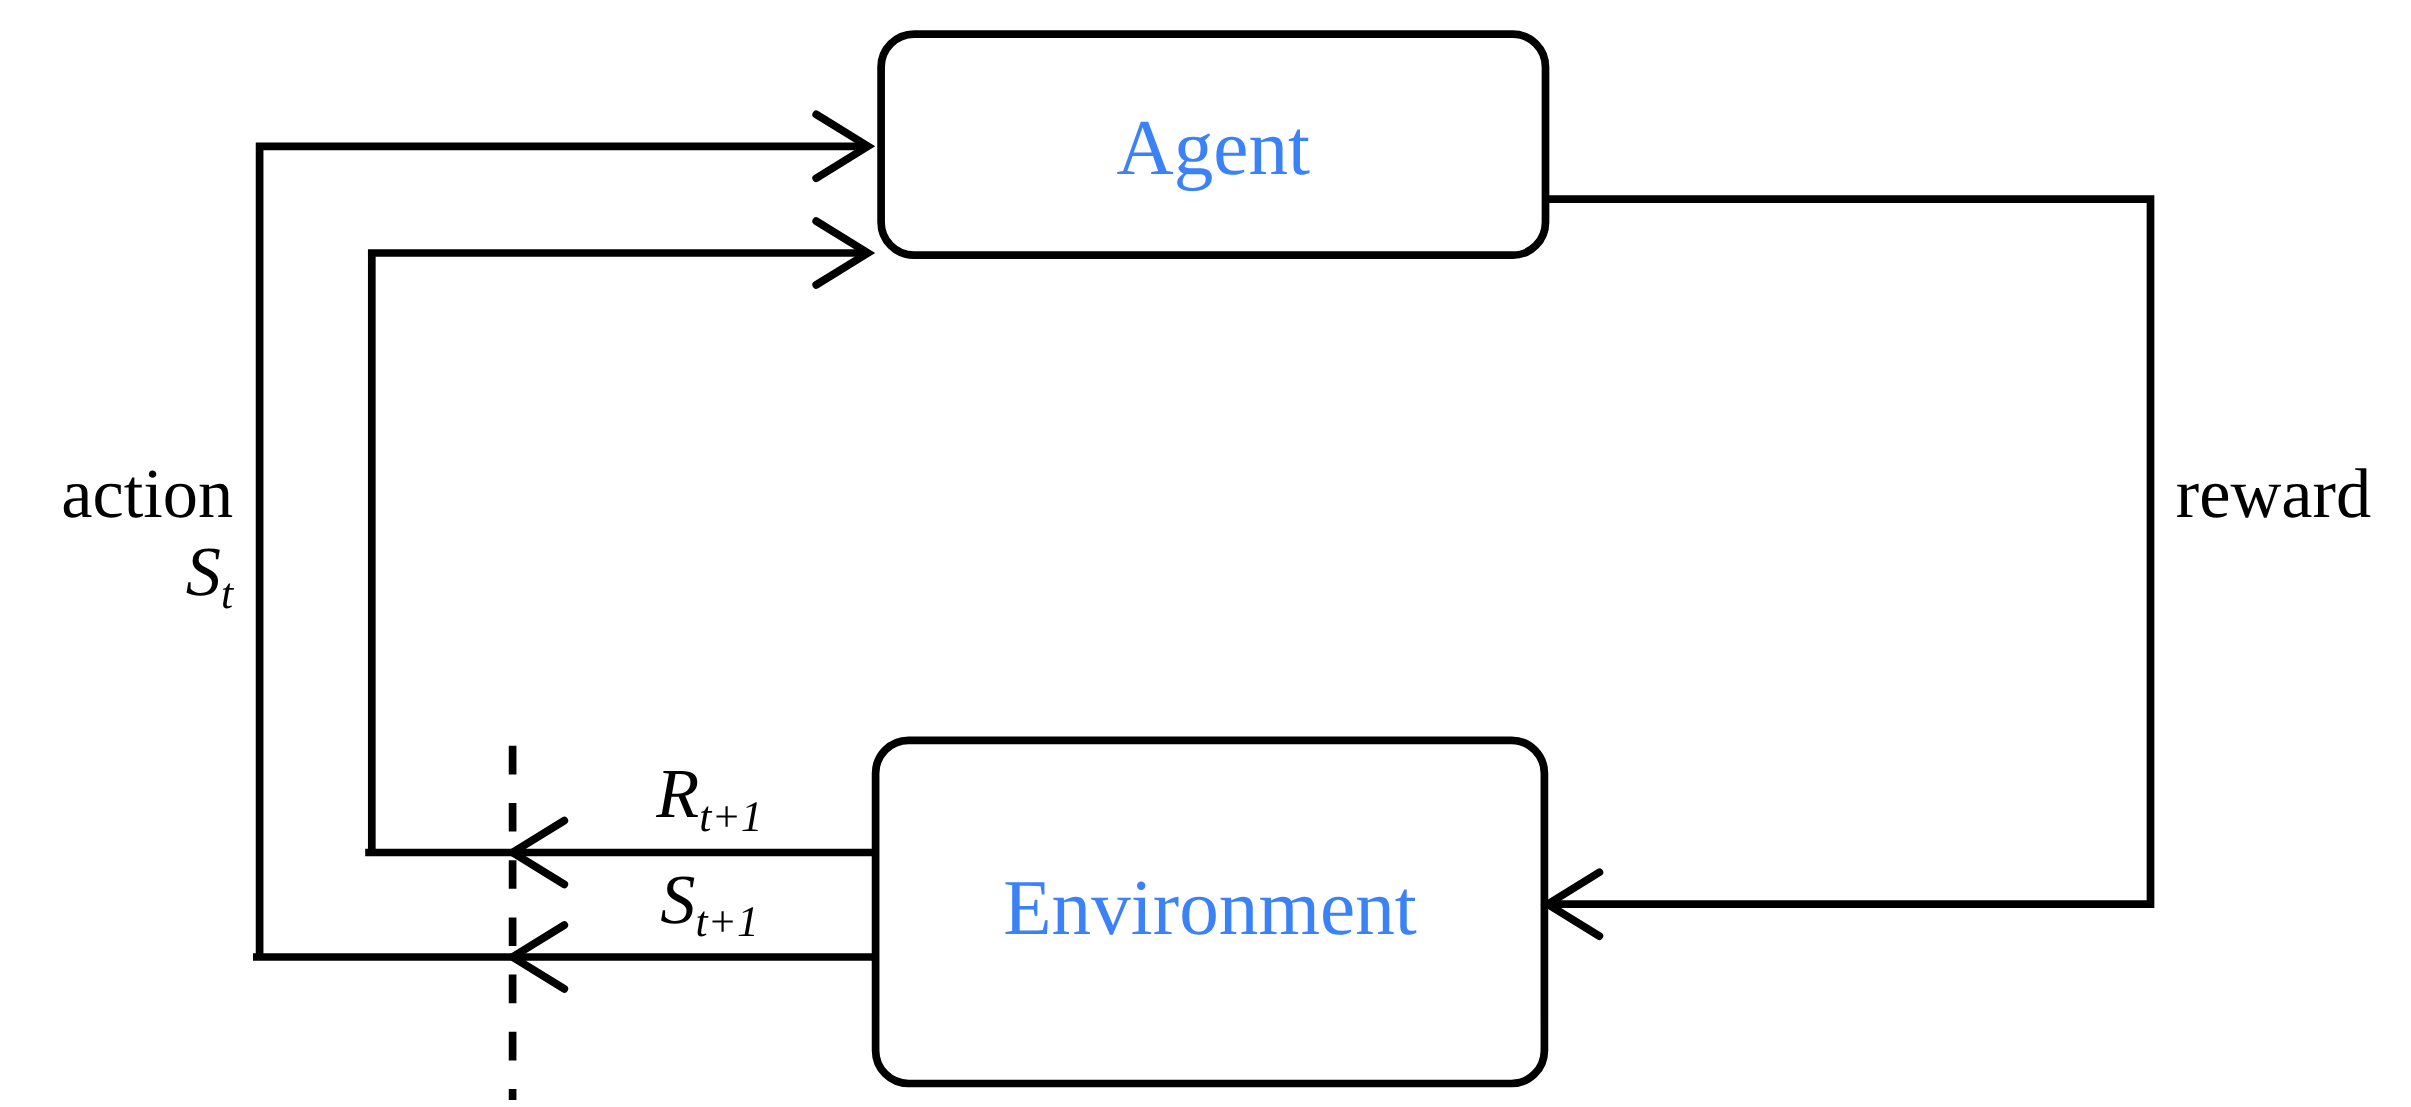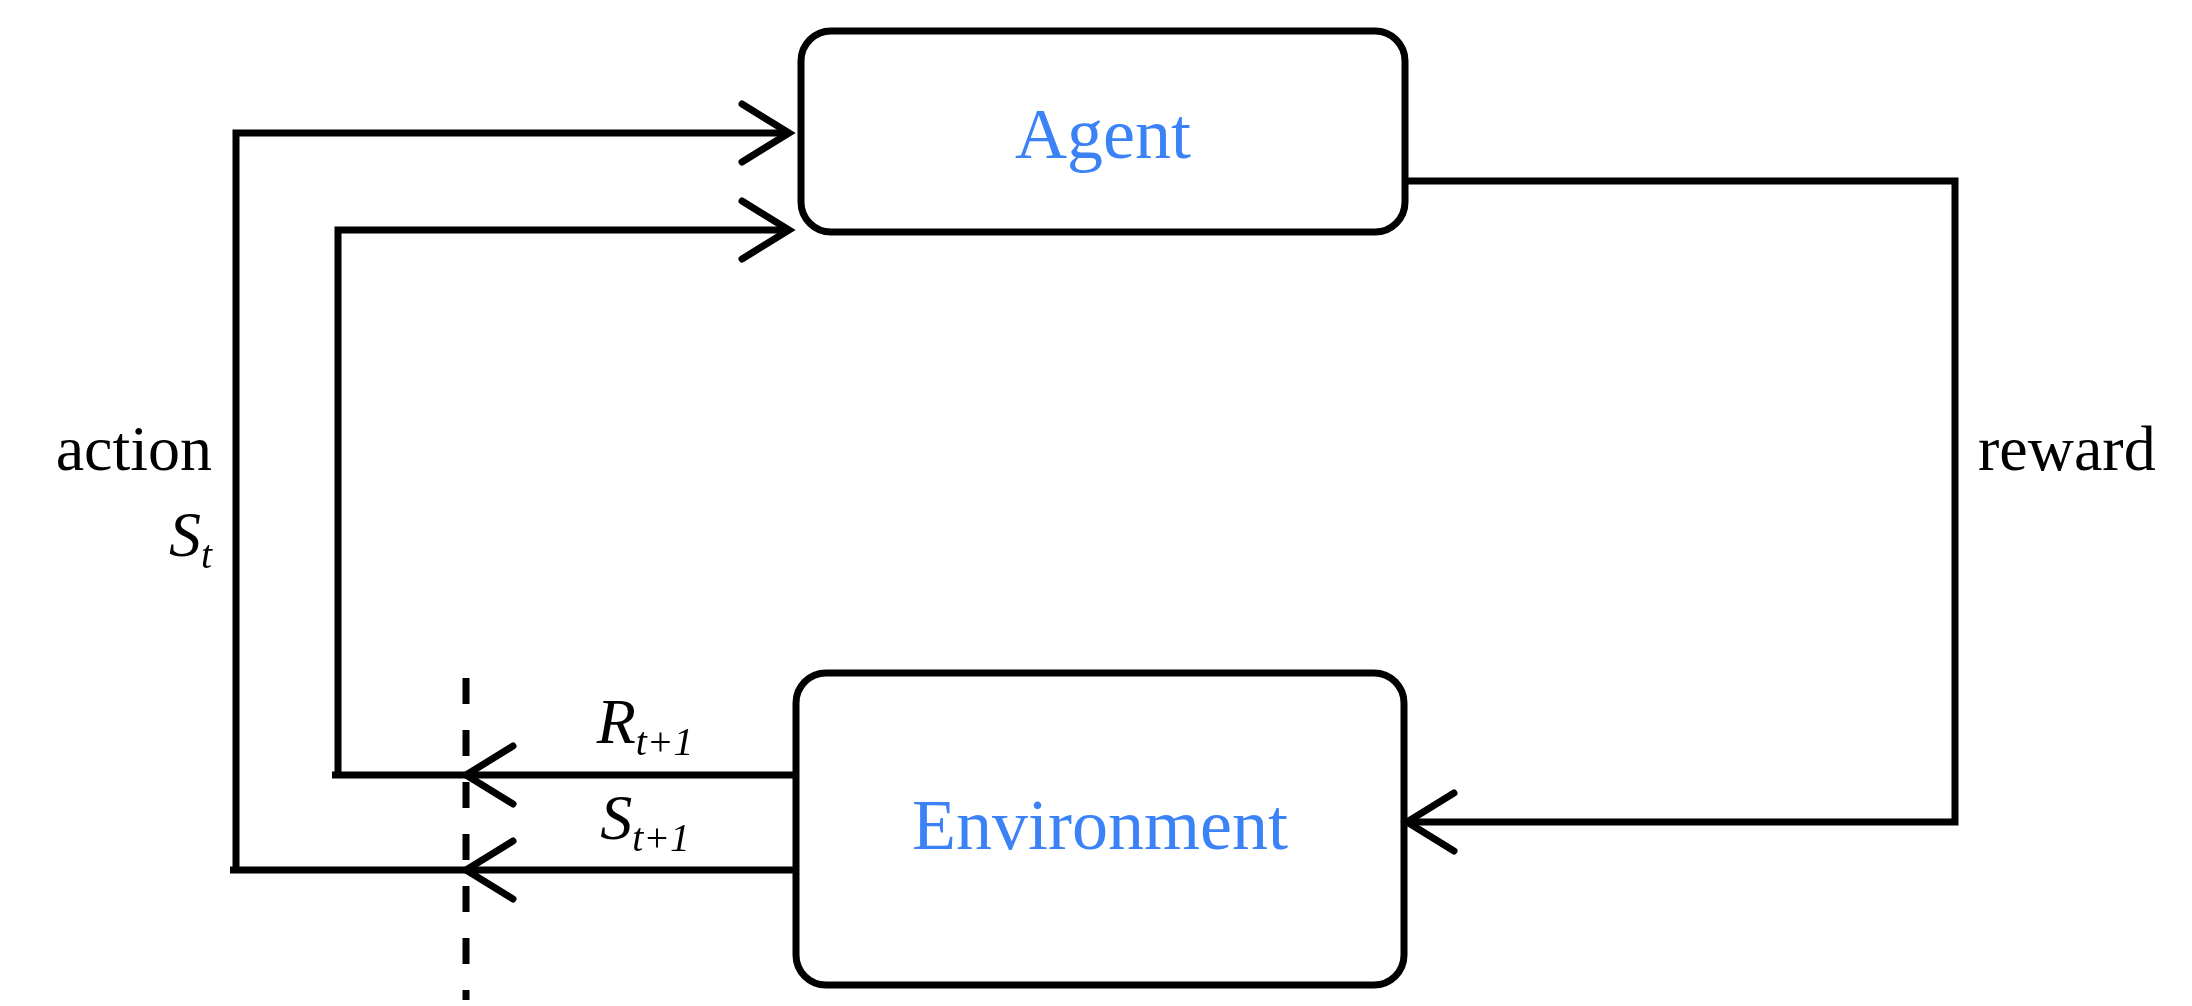--- a/index.html
+++ b/index.html
@@ -46,21 +46,21 @@
     white-space: nowrap;
     user-select: none;
   }
   .edge-label .word {
     display: block;
     font-style: normal;
   }
   .edge-label .sym {
     display: block;
     font-style: italic;
-    margin-top: 18px;
+    margin-top: 3px;
   }
   .edge-label.align-right { text-align: right; }
   .edge-label.align-left  { text-align: left; }
   .flow-label {
     position: absolute;
     font-family: "Liberation Serif", "DejaVu Serif", serif;
     font-size: 64px;
     font-style: italic;
     line-height: 1;
     color: #000000;

